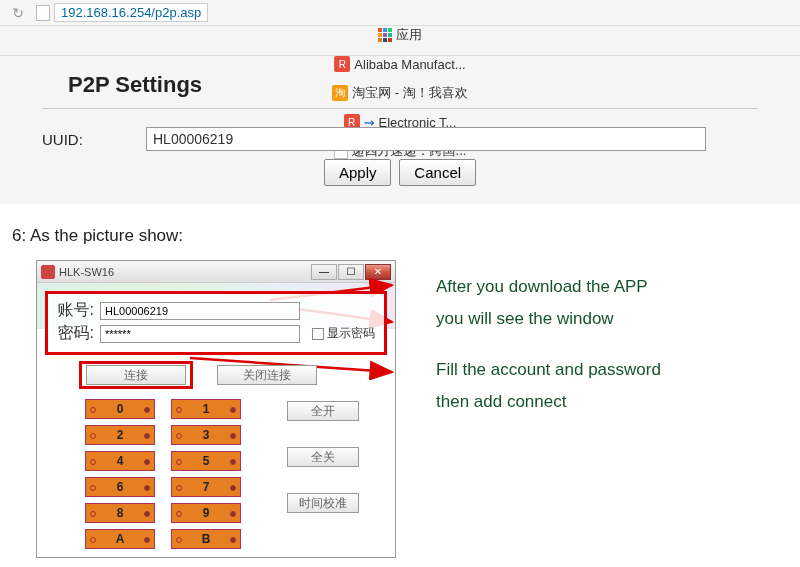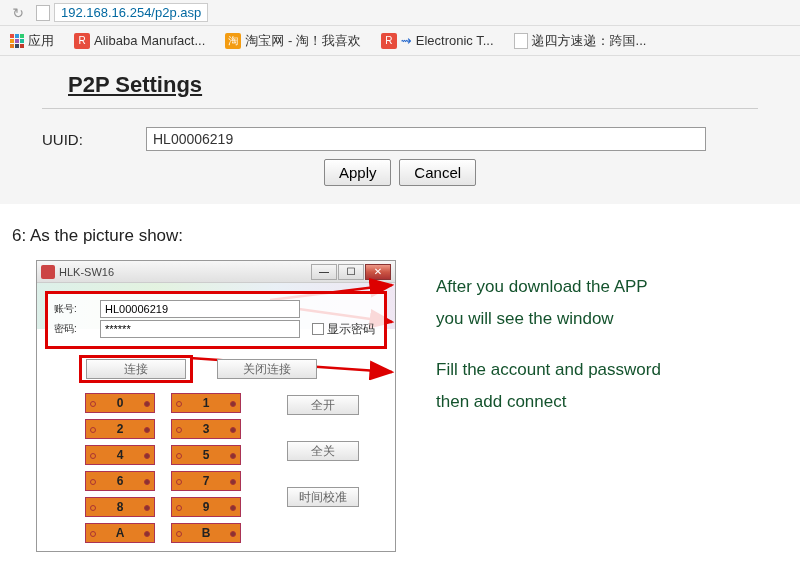--- a/index.html
+++ b/index.html
@@ -5,37 +5,37 @@
   * { box-sizing: border-box; margin: 0; padding: 0; }
   body { font-family: Arial, sans-serif; font-size: 14px; width: 800px; background: #fff; }
   
   
   .browser-top { height: 26px; background: #f5f5f5; border-bottom: 1px solid #ddd; display: flex; align-items: center; padding: 0 8px; gap: 4px; }
   .nav-btn { width: 20px; height: 18px; display: flex; align-items: center; justify-content: center; color: #999; }
   .url-box { flex: 0 0 auto; display: flex; align-items: center; gap: 4px; margin-left: 4px; }
   .url-field { background: #fff; border: 1px solid #ccc; padding: 1px 6px; font-size: 13px; color: #0369a1; }
   
   
-  .bookmarks { height: 30px; background: #f5f5f5; display: flex; align-items: center; padding: 0 10px; gap: 20px; border-bottom: 1px solid #ddd; }
+  .bookmarks { height: 30px; background: #f5f5f5; display: flex; align-items: center; padding: 0 10px; gap: 12px; border-bottom: 1px solid #ddd; flex-direction: column; }
   .bk-item { display: flex; align-items: center; gap: 4px; font-size: 13px; color: #333; cursor: pointer; }
   .bk-icon { width: 16px; height: 16px; display: flex; align-items: center; justify-content: center; font-size: 12px; }
   .apps-icon { display: grid; grid-template-columns: repeat(3,4px); grid-template-rows: repeat(3,4px); gap: 1px; }
   .apps-icon span { background: #888; }
   .apps-icon span:nth-child(1){background:#e74c3c;} .apps-icon span:nth-child(2){background:#3498db;}
   .apps-icon span:nth-child(3){background:#2ecc71;} .apps-icon span:nth-child(4){background:#f39c12;}
   .apps-icon span:nth-child(5){background:#9b59b6;} .apps-icon span:nth-child(6){background:#1abc9c;}
   .apps-icon span:nth-child(7){background:#e67e22;} .apps-icon span:nth-child(8){background:#34495e;}
   .apps-icon span:nth-child(9){background:#c0392b;}
   .red-box { background:#e74c3c; color:#fff; font-size:10px; width:16px; height:16px; display:flex; align-items:center; justify-content:center; border-radius:2px;}
   .orange-box { background:#f39c12; color:#fff; font-size:10px; width:16px; height:16px; display:flex; align-items:center; justify-content:center; border-radius:2px;}
   .page-ic { border:1px solid #bbb; width:14px; height:16px; background:#fff; }
   
   
   .settings-panel { background: #f5f5f5; padding: 10px 30px 18px 30px; }
-  .settings-title { font-size: 22px; font-weight: bold; margin: 6px 0 10px 38px; color:#222;text-decoration:underline; }
+  .settings-title { font-size: 22px; font-weight: bold; margin: 6px 0 10px 38px; color:#222; }
   .hr { border-top: 1px solid #ccc; margin: 0 12px 18px 12px; }
   .frow { display: flex; align-items: center; margin-bottom: 8px; padding-left: 12px;}
   .flabel { width: 104px; font-size: 15px; color:#222; }
   .finput { width: 560px; height: 24px; border: 1px solid #999; padding: 2px 6px; font-size: 14px; background:#fff; color:#333;}
   .btn-row { text-align: center; margin-top: 8px; }
   .btn { display: inline-block; border: 1px solid #888; background: linear-gradient(#fff,#e5e5e5); padding: 4px 14px; font-size: 15px; cursor: pointer; border-radius:2px; margin: 0 2px;}
   
   
   .step-text { font-size: 17px; margin: 22px 0 14px 12px; color:#222; }
   
@@ -47,21 +47,21 @@
   .java-ic { width:14px; height:14px; background:#c44; border-radius:2px; }
   .win-ctrls { margin-left:auto; display:flex; gap:1px;}
   .wc { width:26px; height:16px; border:1px solid #aaa; background:linear-gradient(#f5f5f5,#ddd); font-size:10px; display:flex; align-items:center; justify-content:center;}
   .wc.close { background: linear-gradient(#e98,#c54,#a33); color:#fff; border-color:#833;}
   
   .app-body { position: relative; padding: 8px; min-height: 252px; background:#fff;}
   .blur-bg { position:absolute; top:0; left:0; right:0; height:46px; background: linear-gradient(90deg,#4a8,#6b5,#8ac,#a7b); opacity:0.18; z-index:0;}
   
   .red-frame1 { position:relative; z-index:1; border: 3px solid #d00; padding: 4px 6px 6px 6px; margin-bottom:6px; background:rgba(255,255,255,0.85);}
   .arow { display:flex; align-items:center; gap:6px; margin: 2px 0;}
-  .albl { width:40px; font-size:10px; color:#333; }
+  .albl { width:40px; font-size:16px; color:#333;text-align:right; }
   .ainp { flex:0 0 200px; height:18px; border:1px solid #999; font-size:11px; padding:1px 4px; background:#fff;}
   .chk { display:flex; align-items:center; gap:3px; font-size:12px; color:#333; margin-left:6px;justify-content:flex-end;}
   .chkb { width:12px; height:12px; border:1px solid #888; background:#fff;}
   
   .ctrl-row { display:flex; gap:24px; margin:6px 0 10px 34px; align-items:center; position:relative; z-index:1;}
   .red-frame2 { border:3px solid #d00; padding:1px 4px; }
   .gbtn { width:100px; height:20px; border:1px solid #999; background:linear-gradient(#fdfdfd,#e5e5e5); font-size:12px; color:#666; display:flex; align-items:center; justify-content:center; cursor:pointer;}
   .gbtn.sm { width:72px; }
   
   .grid-area { display:flex; gap:16px; position:relative; z-index:1; padding-left: 40px;}

